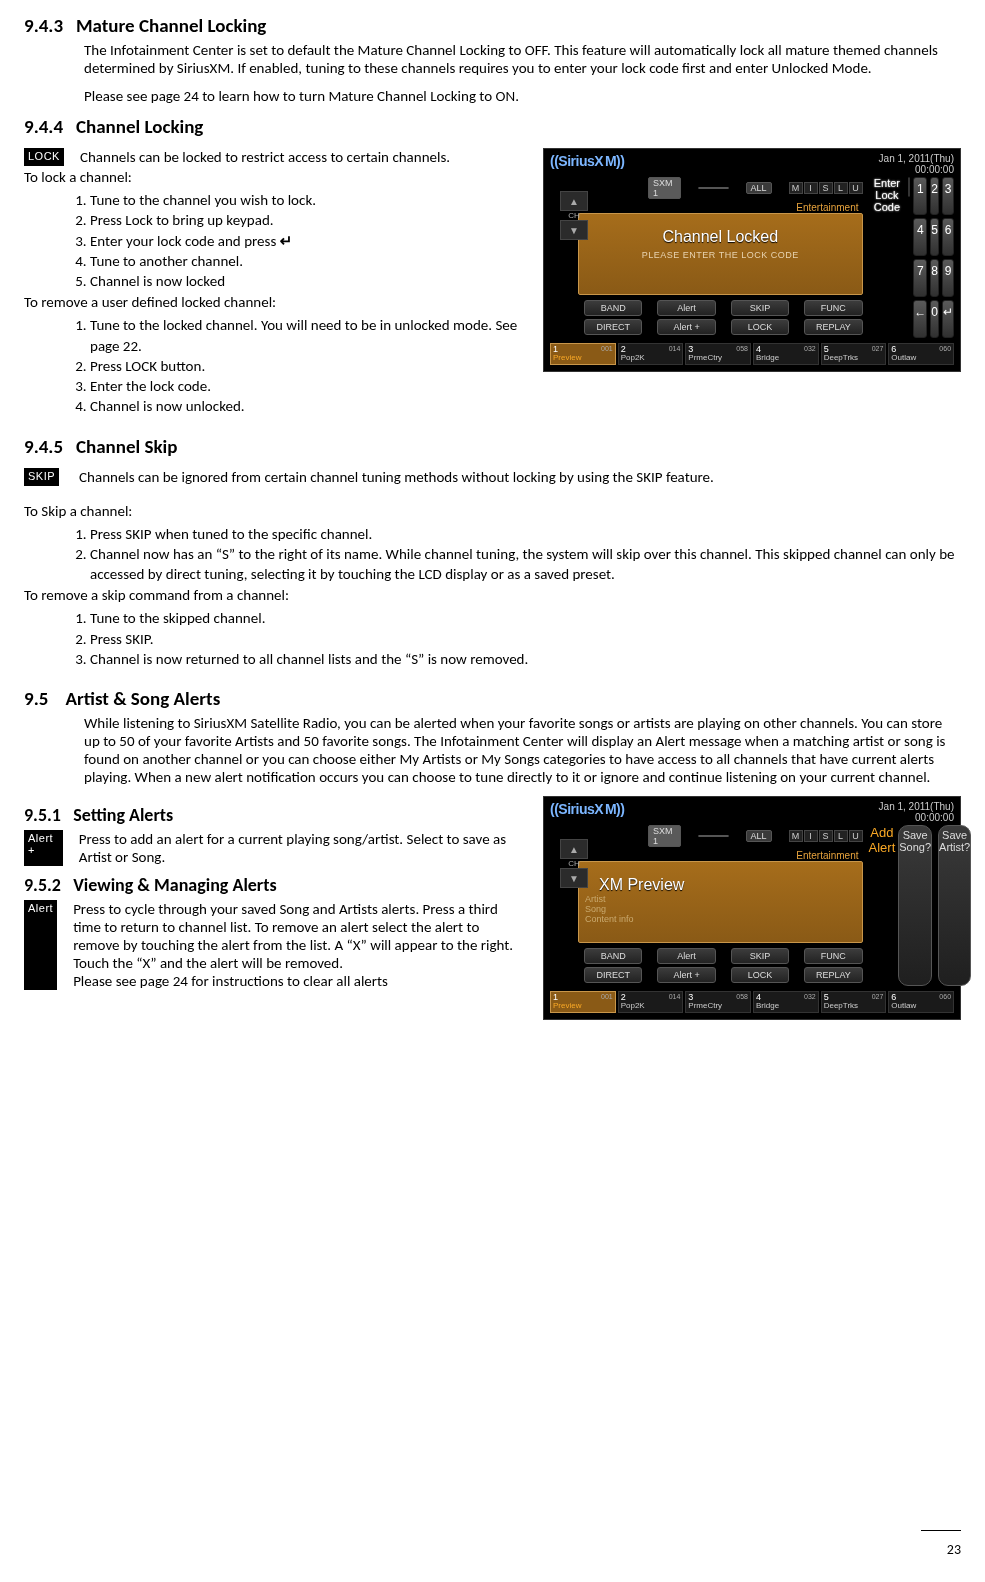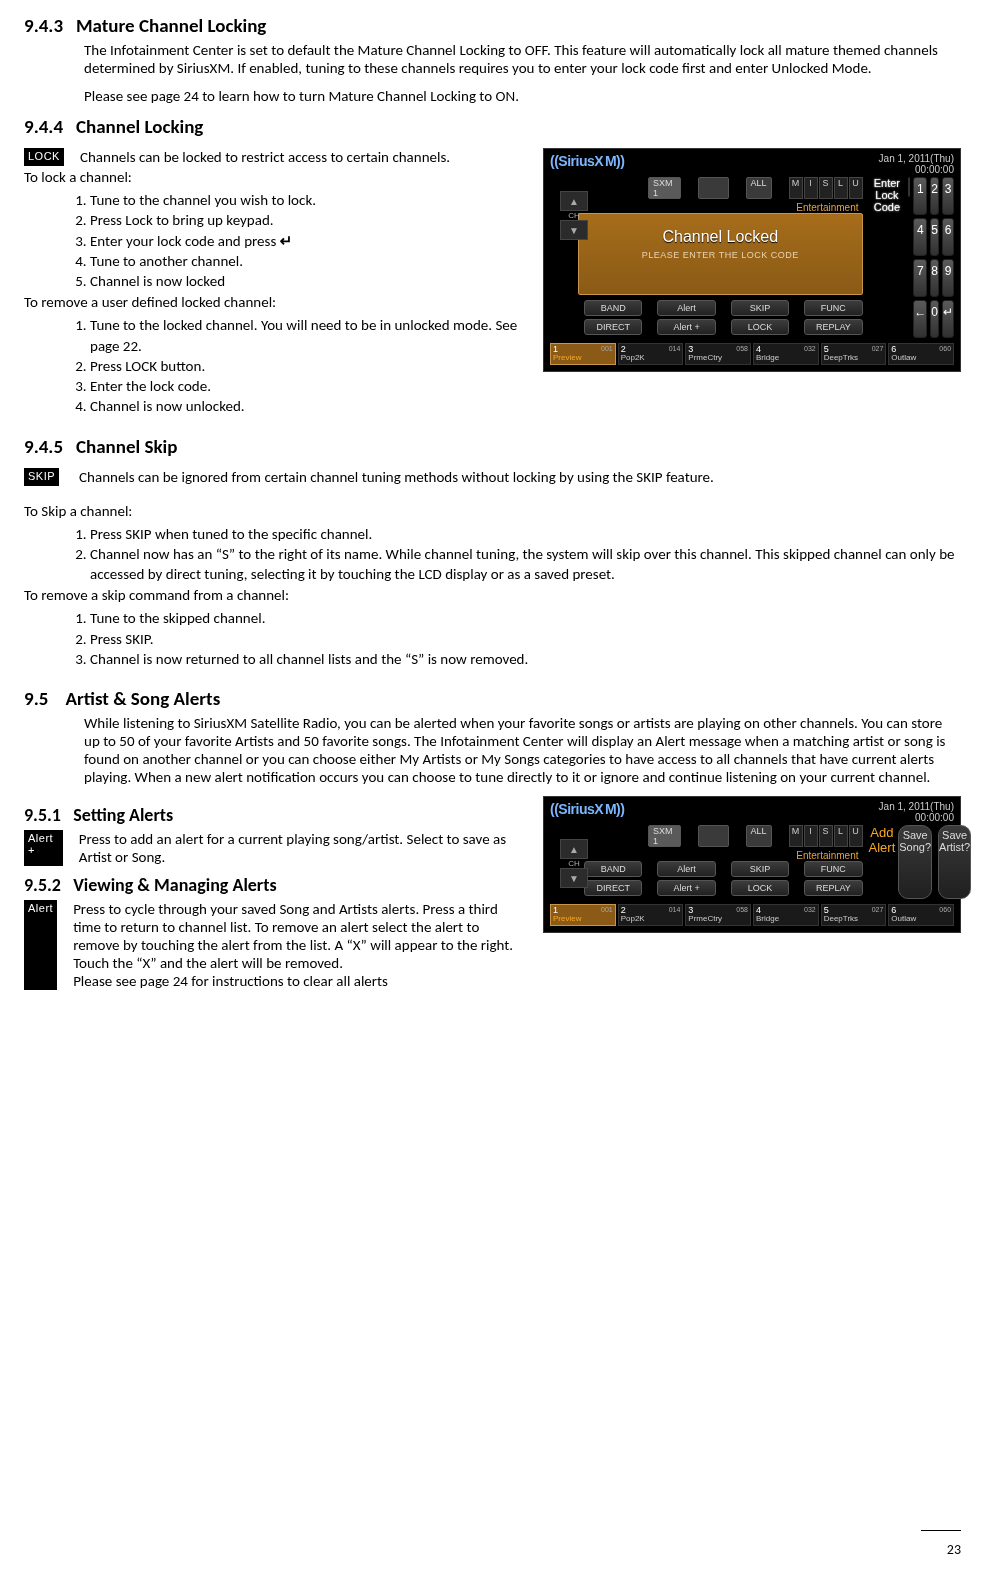--- a/index.html
+++ b/index.html
@@ -31,21 +31,21 @@
   
   .sxm-screen {
     width: 418px; background: #000; color: #ccc; border: 1px solid #333;
     font-family: Arial, sans-serif; font-size: 11px; position: relative;
     padding: 4px 6px 6px 6px; box-sizing: border-box;
   }
   .sxm-top { display: flex; justify-content: space-between; align-items: flex-start; margin-bottom: 2px; }
   .sxm-logo { color: #7cb6ff; font-weight: bold; font-size: 14px; letter-spacing: -0.5px;}
   .sxm-date { text-align: right; font-size: 10px; line-height: 1.1; }
   .sxm-row2 { display:flex; justify-content:space-between; align-items:center; margin-bottom:2px;}
-  .sxm-tags { display:flex; gap:17px; margin-left:36px;padding-left:28px;}
+  .sxm-tags { display:flex; gap:17px; align-items:center; margin-left:36px;padding-left:28px;}
   .sxm-tag { background:#3a3a3a; border:1px solid #555; padding:0 4px; font-size:9px; color:#ddd; border-radius:2px;}
   .sxm-tag.sel { background:#5a5a5a; }
   .sxm-letters { display:flex; gap:1px; }
   .sxm-letters span { background:#222; border:1px solid #444; width:12px; text-align:center; font-size:9px; }
   .sxm-cat { color:#e6a23c; font-size:10px;}
   .sxm-main { display:flex; gap:6px; }
   .sxm-right { width:138px; display:flex; flex-direction:row; gap:3px; }
   .sxm-panel {
     background: linear-gradient(#a66d1b,#8a5a16); border:1px solid #c8964a;
     padding:14px 6px; margin-left:28px; border-radius:2px; margin-bottom:5px;
@@ -307,20 +307,26 @@
                   <span>U</span>
               </div>
             </div>
           </div>
           <div style="text-align:right; margin-right:4px;"><span class="sxm-cat">Entertainment</span></div>
           <div class="sxm-ch" style="top:14px;">
             <div class="sxm-ch-btn">▲</div>
             <div class="sxm-ch-lbl">CH</div>
             <div class="sxm-ch-btn">▼</div>
           </div>
+          <div class="sxm-panel">
+            <div class="sxm-panel-title" style="text-align:left; padding-left:14px;">XM Preview</div>
+            <div class="sxm-panel-line">Artist</div>
+            <div class="sxm-panel-line">Song</div>
+            <div class="sxm-panel-line">Content info</div>
+          </div>
           <div class="sxm-btnrow">
             <div class="sxm-btn">BAND</div>
             <div class="sxm-btn">Alert</div>
             <div class="sxm-btn">SKIP</div>
             <div class="sxm-btn">FUNC</div>
           </div>
           <div class="sxm-btnrow">
             <div class="sxm-btn">DIRECT</div>
             <div class="sxm-btn">Alert +</div>
             <div class="sxm-btn">LOCK</div>

